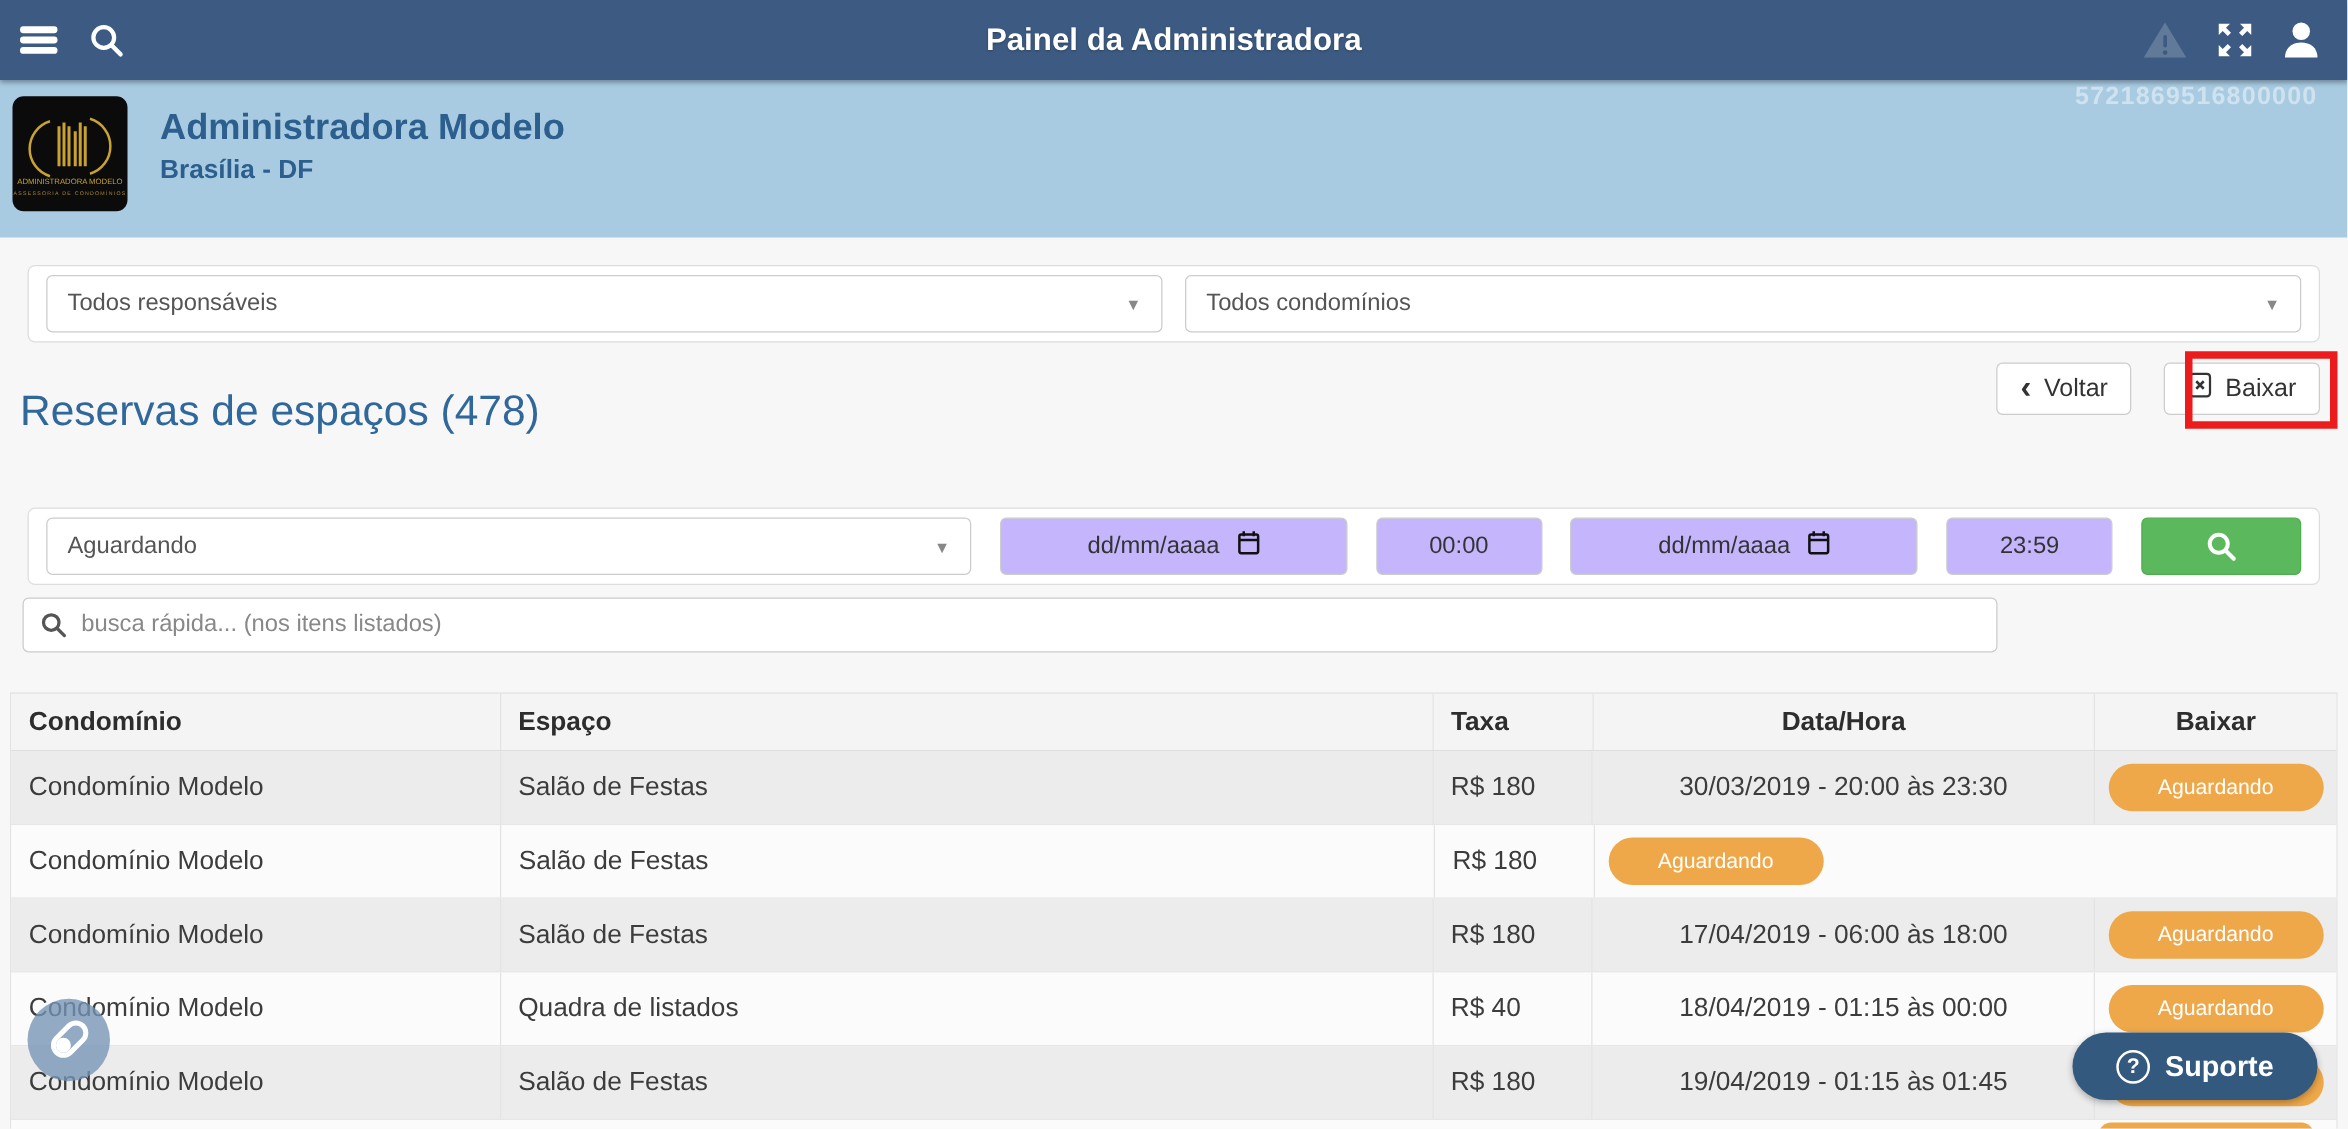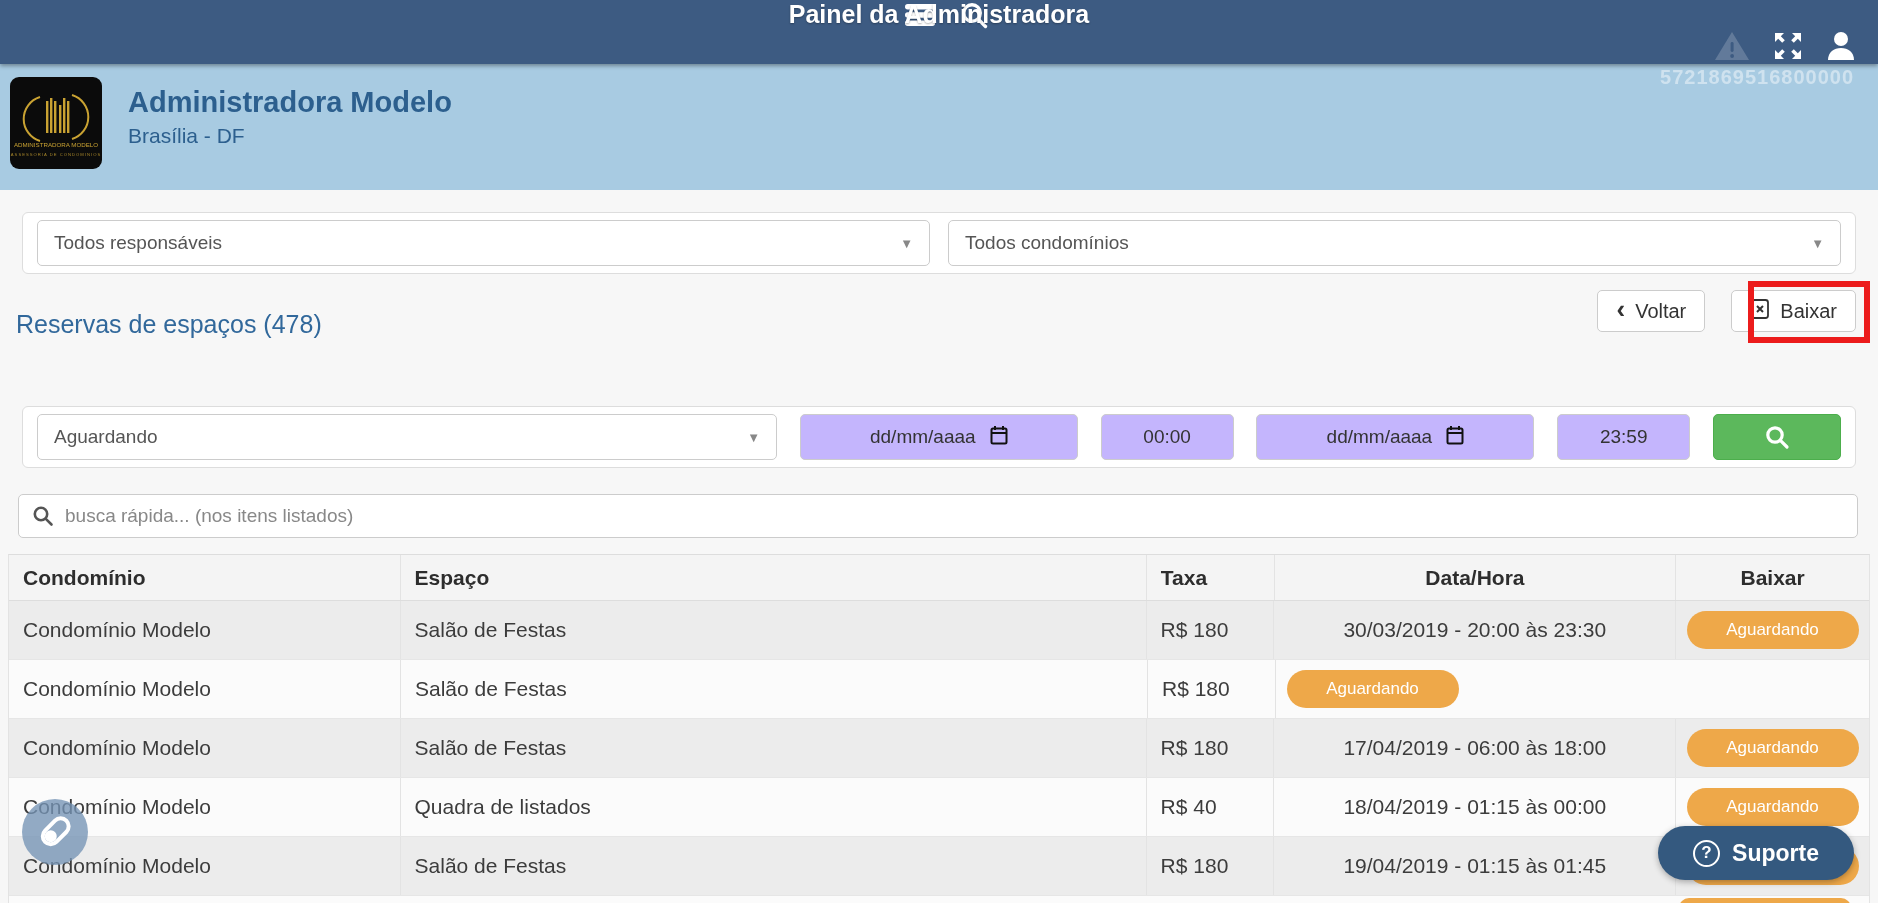--- a/index.html
+++ b/index.html
@@ -2,33 +2,33 @@
 <html><head>
 <meta charset="utf-8">
 <style>
   * { box-sizing: border-box; margin: 0; padding: 0; }
   html,body { width:1878px; height:903px; }
   body { font-family: "Liberation Sans", sans-serif; background:#f7f7f7; }
   .app { position:relative; width:1878px; height:903px; overflow:hidden; background:#f7f7f7; }
 
   
   .navbar { position:absolute; top:0; left:0; width:100%; height:64px; background:#3d5b82;
-            display:flex; align-items:center; box-shadow:0 2px 4px rgba(0,0,0,.35); z-index:20;flex-direction:column; }
+            display:flex; align-items:center; box-shadow:0 2px 4px rgba(0,0,0,.35); z-index:20; }
   .nav-left { display:flex; align-items:center; gap:22px; padding-left:14px; }
   .nav-title { position:absolute; left:0; right:0; text-align:center; color:#fff; font-size:25px;
                font-weight:bold; text-shadow:0 1px 2px rgba(0,0,0,.3); pointer-events:none; }
   .nav-right { margin-left:auto; display:flex; align-items:center; gap:22px; padding-right:22px; }
   .nav-icon { display:inline-flex; cursor:pointer; }
 
   
   .org-band { position:absolute; top:64px; left:0; width:100%; height:126px; background:#a8cbe2; z-index:10; }
   .logo-box { position:absolute; left:10px; top:13px; width:92px; height:92px; background:#0b0b0b;
               border-radius:9px; overflow:hidden; }
   .org-name { position:absolute; left:128px; top:22px; color:#2c5f8e; font-size:29px; font-weight:bold; }
-  .org-city { position:absolute; left:128px; top:60px; color:#2c5f8e; font-size:21px; font-weight:normal; }
+  .org-city { position:absolute; left:128px; top:60px; color:#2c5f8e; font-size:21px; font-weight:bold; }
   .watermark { position:absolute; right:24px; top:2px; color:rgba(255,255,255,.45); font-size:20px;
                font-weight:bold; letter-spacing:1px; }
 
   
   .main { position:absolute; top:190px; left:0; width:100%; height:713px; }
 
   .card { position:absolute; left:22px; width:1834px; background:#fff; border:1px solid #ddd;
           border-radius:6px; display:flex; align-items:center; justify-content:space-between;
           padding:12px 14px; }
   .filters-top { top:22px; height:62px; }
@@ -48,23 +48,23 @@
   .btn-search { width:128px; height:46px; background:#5cb85c; border:1px solid #4cae4c; border-radius:5px;
                 display:flex; align-items:center; justify-content:center; cursor:pointer; }
 
   .actions { position:absolute; top:100px; right:22px; display:flex; gap:26px; }
   .btn { height:42px; background:#fff; border:1px solid #ccc; border-radius:5px; display:flex;
          align-items:center; gap:10px; padding:0 18px; font-size:20px; color:#333; cursor:pointer; }
   .chev { font-size:26px; line-height:1; color:#333; font-weight:bold; margin-top:-4px; }
   .red-box { position:absolute; top:91px; right:8px; width:122px; height:62px;
              border:6px solid #ec1c1c; z-index:5; pointer-events:none; }
 
-  .section-title { position:absolute; top:120px; left:16px; color:#31689b; font-size:25px; font-weight:normal; }
-
-  .quick-search { position:absolute; top:304px; left:18px; width:1840px; height:44px; }
+  .section-title { position:absolute; top:120px; left:16px; color:#31689b; font-size:34px; font-weight:normal; }
+
+  .quick-search { position:absolute; top:288px; left:18px; width:1580px; height:44px; }
   .quick-search input { width:100%; height:100%; border:1px solid #ccc; border-radius:5px;
                         padding:0 14px 0 46px; font-size:19px; color:#444; font-family:"Liberation Sans",sans-serif; }
   .quick-search input::placeholder { color:#888; }
   .qs-icon { position:absolute; left:14px; top:11px; }
 
   
   .table { position:absolute; top:364px; left:8px; width:1862px; border-top:1px solid #ddd;
            border-left:1px solid #e3e3e3; border-right:1px solid #e3e3e3; }
   .t-row { display:flex; width:100%; }
   .t-head { background:#f4f4f4; border-bottom:1px solid #ddd; height:46px; }

